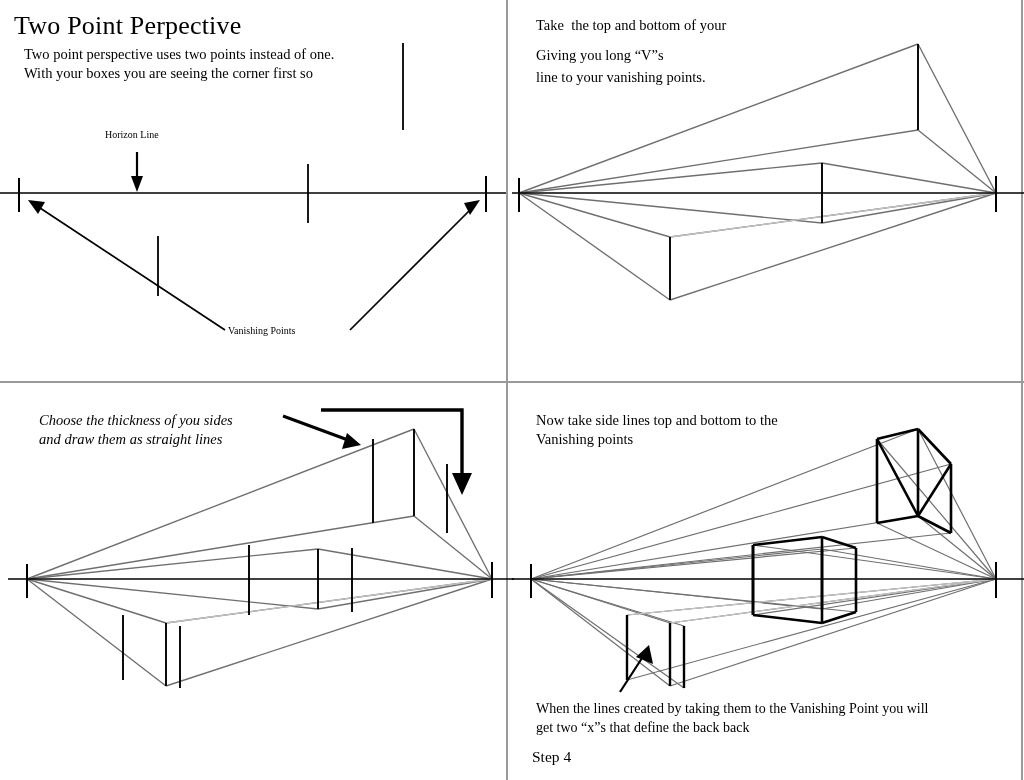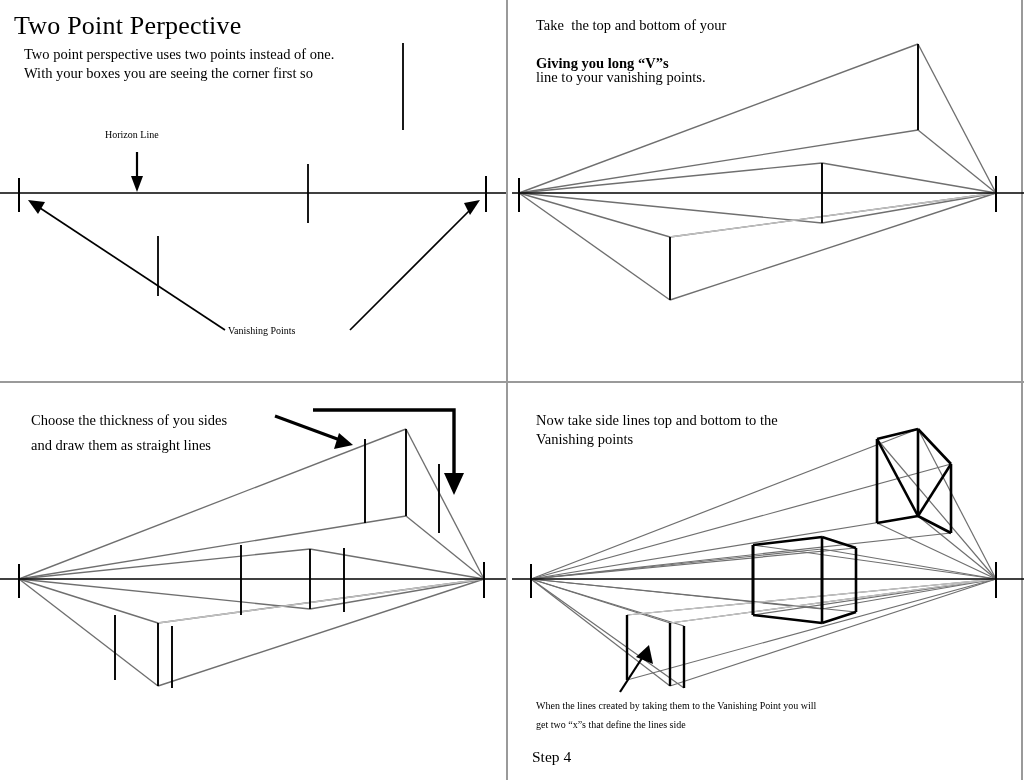--- a/index.html
+++ b/index.html
@@ -5,21 +5,21 @@
   html,body{margin:0;padding:0;background:#ffffff;}
   body{width:1024px;height:780px;font-family:"Liberation Serif",serif;color:#000;}
   #page{position:relative;width:1024px;height:780px;overflow:hidden;background:#fff;}
   .panel{position:absolute;overflow:hidden;padding-left:36px;}
   .panel-svg{position:absolute;left:0;top:0;}
   .txt{position:absolute;white-space:pre;line-height:1.22;}
   .title{font-size:26px;letter-spacing:.2px;}
   .body-txt{font-size:14.5px;}
   .step-lbl{font-size:15.5px;}
   .label-sm{font-size:10px;}
-  .caption{font-size:10px;}
+  .caption{font-size:14px;}
   .divider{position:absolute;background:#9a9a9a;}
 </style>
 </head>
 <body>
 
 <div id="page">
 
   <div class="divider" style="left:506px;top:0;width:2px;height:780px;"></div>
   <div class="divider" style="left:0;top:381px;width:1024px;height:2px;"></div>
   <div class="divider" style="left:1021px;top:0;width:2px;height:780px;"></div>
@@ -93,26 +93,26 @@
       <line x1="7" y1="178" x2="7" y2="212" stroke="#000" stroke-width="2"></line>
       <line x1="484" y1="176" x2="484" y2="212" stroke="#000" stroke-width="2"></line>
 
       <line x1="406" y1="44" x2="406" y2="130" stroke="#000" stroke-width="1.9"></line>
       <line x1="310" y1="163" x2="310" y2="223" stroke="#000" stroke-width="1.9"></line>
       <line x1="158" y1="237" x2="158" y2="300" stroke="#000" stroke-width="1.9"></line>
     </svg>
 
     <div class="txt body-txt" style="left:24px;top:17px;">Take  the top and bottom of your</div>
     <div class="txt body-txt" style="left:24px;top:36px;margin-top:33px;">line to your vanishing points.</div>
-    <div class="txt body-txt" style="left:24px;top:55px;font-weight:bold;">Giving you long “V”s</div>
+    <div class="txt body-txt" style="left:24px;top:47px;">Giving you long “V”s</div>
 
     <div class="txt step-lbl" style="left:20px;top:348px;">Step 2</div>
   </div>
 
-  <div class="panel" style="left:0;top:383px;width:506px;height:356px;">
+  <div class="panel" style="left:8px;top:383px;width:506px;height:356px;font-style:italic;">
 
     <svg class="panel-svg" width="506" height="397" viewBox="0 0 506 397">
       <g stroke="#6f6f6f" stroke-width="1.35" fill="none">
 
         <line x1="19" y1="196" x2="406" y2="46"></line>
         <line x1="19" y1="196" x2="406" y2="133"></line>
         <line x1="19" y1="196" x2="310" y2="166"></line>
         <line x1="19" y1="196" x2="310" y2="226"></line>
         <line x1="19" y1="196" x2="158" y2="240"></line>
         <line x1="19" y1="196" x2="158" y2="303"></line>
@@ -147,21 +147,21 @@
         <polygon points="353,62 334,66 339,50" fill="#000"></polygon>
       </g>
 
       <g>
         <polyline points="313,27 454,27 454,95" stroke="#000" stroke-width="3.4" fill="none"></polyline>
         <polygon points="454,112 444,90 464,90" fill="#000"></polygon>
       </g>
     </svg>
 
     <div class="txt body-txt" style="left:31px;top:29px;">Choose the thickness of you sides</div>
-    <div class="txt body-txt" style="left:31px;top:48px;margin-top:6px;">and draw them as straight lines</div>
+    <div class="txt body-txt" style="left:31px;top:48px;">and draw them as straight lines</div>
 
     <div class="txt step-lbl" style="left:20px;top:365px;">Step 7</div>
   </div>
 
   <div class="panel" style="left:512px;top:383px;width:512px;height:444px;">
 
     <svg class="panel-svg" width="512" height="397" viewBox="0 0 512 397">
       <g stroke="#6f6f6f" stroke-width="1.2" fill="none">
         <line x1="19" y1="196" x2="406" y2="46"></line>
         <line x1="19" y1="196" x2="406" y2="133"></line>
@@ -232,18 +232,18 @@
       <g>
         <line x1="108" y1="309" x2="132" y2="272" stroke="#000" stroke-width="2.2"></line>
         <polygon points="137,262 141,281 124,274" fill="#000"></polygon>
       </g>
     </svg>
 
     <div class="txt body-txt" style="left:24px;top:29px;">Now take side lines top and bottom to the</div>
     <div class="txt body-txt" style="left:24px;top:48px;">Vanishing points</div>
 
     <div class="txt caption" style="left:24px;top:317px;">When the lines created by taking them to the Vanishing Point you will</div>
-    <div class="txt caption" style="left:24px;top:336px;">get two “x”s that define the lines side</div>
+    <div class="txt caption" style="left:24px;top:336px;">get two “x”s that define the back back</div>
 
     <div class="txt step-lbl" style="left:20px;top:365px;font-family:Liberation Serif, serif;">Step 4</div>
   </div>
 
 </div>
 
 </body></html>

